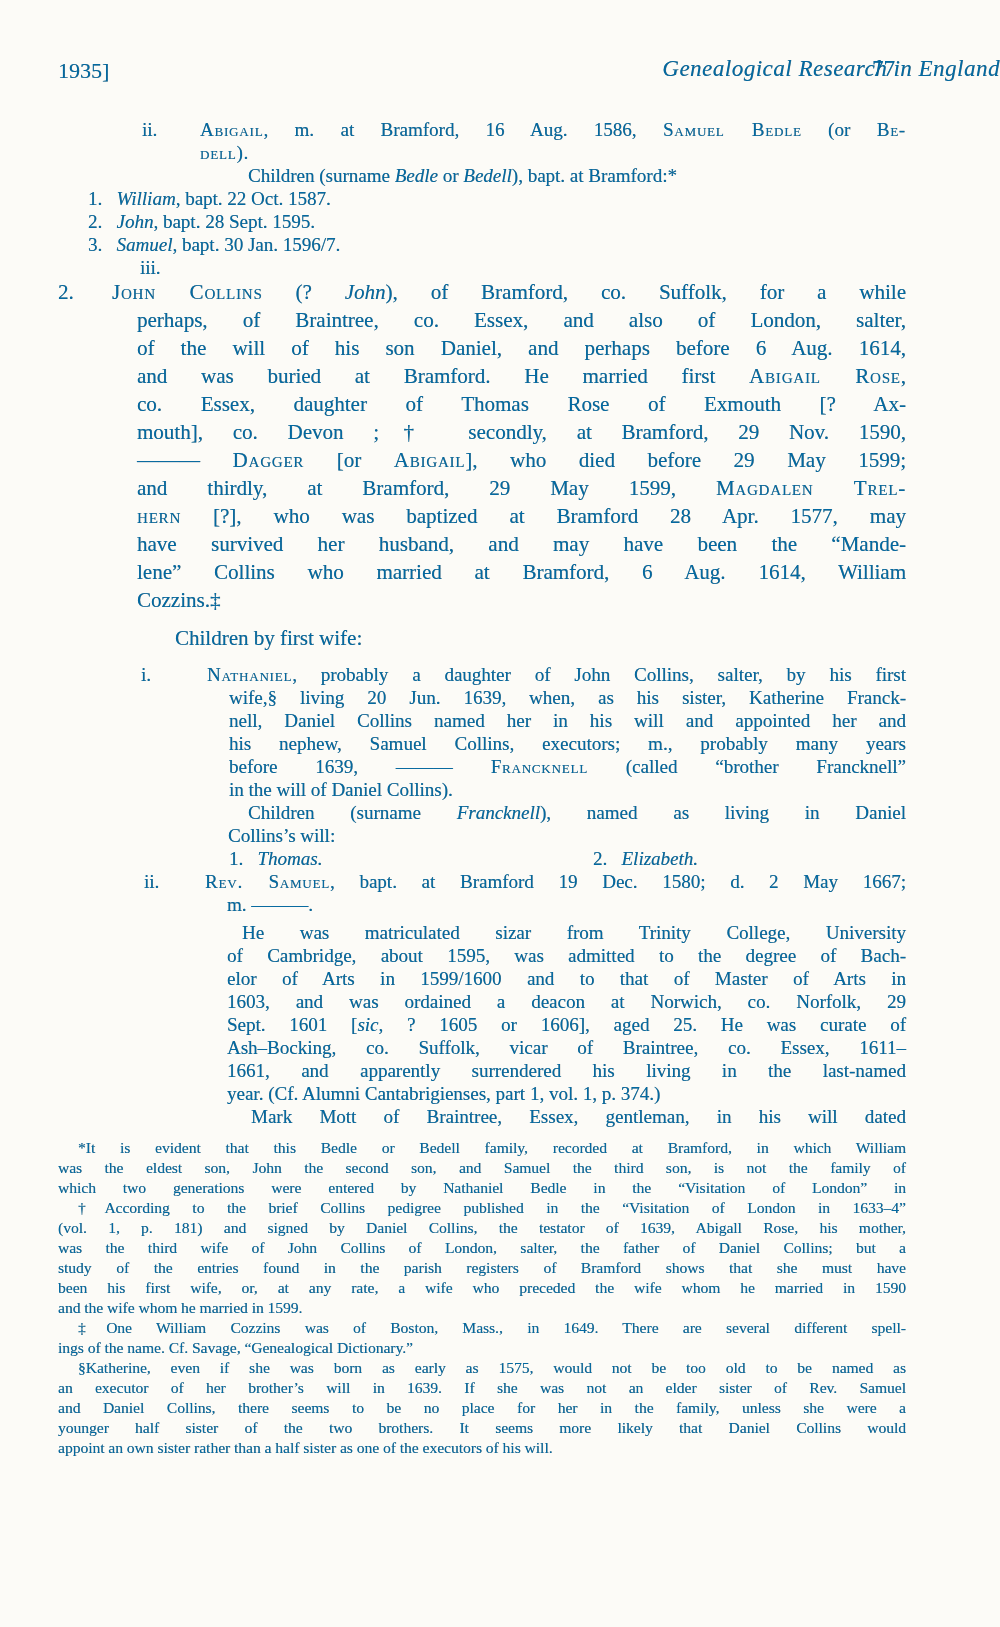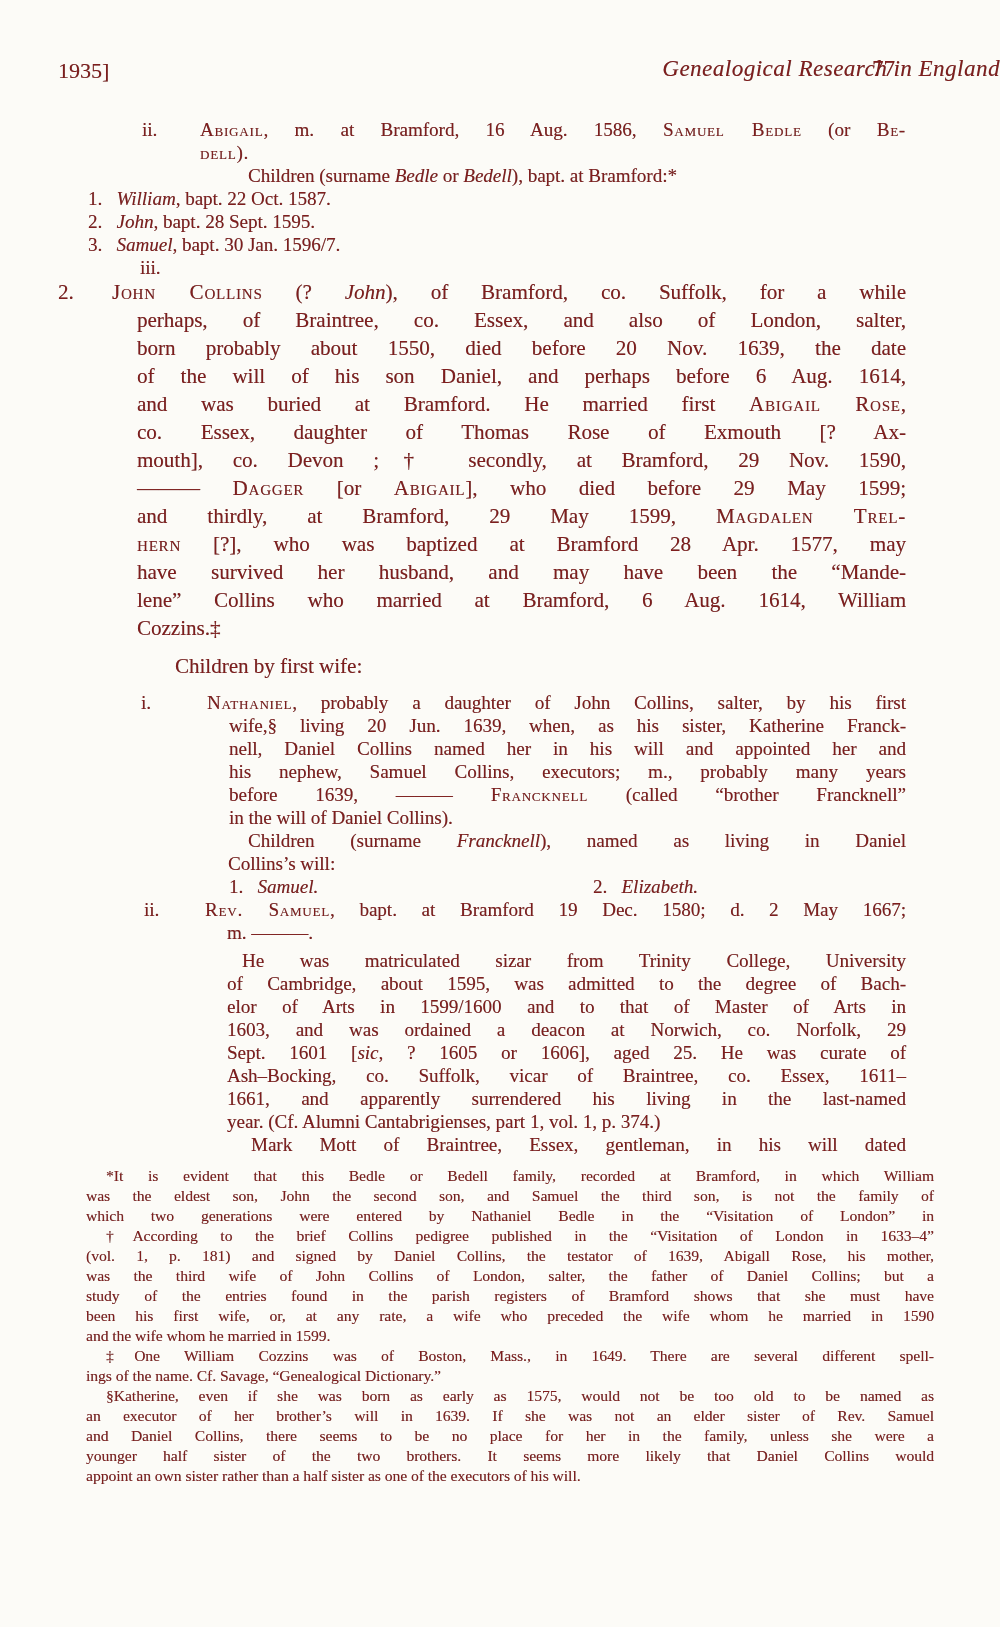--- a/index.html
+++ b/index.html
@@ -1,18 +1,18 @@
 <!DOCTYPE html>
 <html><head>
 <meta charset="utf-8">
 <style>
   html,body { margin:0; padding:0; background:#fcfbf7; }
   .page {
     position:relative; width:1000px; height:1627px;
-    background:#fcfbf7; color:#7f1d1d; overflow:hidden;
+    background:#fcfbf7; color:#0369a1; overflow:hidden;
     font-family:"Liberation Serif","DejaVu Serif",serif;
     text-shadow:0.25px 0.25px 0 rgba(23,19,14,0.45);
   }
   
   .page-header { position:relative; height:88px; }
   .hdr-year  { position:absolute; left:58px;  top:58px; font-size:22px; }
   .hdr-title { position:absolute; left:0; right:0; top:56px; text-align:right;
                font-style:italic; font-size:23px; letter-spacing:0.5px; }
   .hdr-page  { position:absolute; right:105px; top:56px; font-size:23px; }
   
@@ -61,21 +61,21 @@
   .sec-samuel .txt { margin-left:227px; width:679px; }
   .sec-samuel .line:first-child { text-indent:-22px; }
 
   .sec-trinity { margin-top:5px; }
   .sec-trinity .txt { margin-left:227px; width:679px; }
   .sec-trinity .line:first-child { text-indent:15px; }
 
   .sec-mark .txt { margin-left:227px; width:679px; }
   .sec-mark .line:first-child { text-indent:24px; }
 
-  .footnotes { margin-top:10px;padding-left:28px; }
+  .footnotes { margin-top:10px; }
   .footnote { margin-left:58px; width:848px; }
   .footnote .line:first-child { text-indent:20px; }
 </style>
 </head>
 <body>
 
 <div class="page">
 
   <header class="page-header">
     <span class="hdr-year">1935]</span>
@@ -109,21 +109,20 @@
 
     <section class="sec-eliz sub justify-all">
       <span class="lbl">iii.</span>
     </section>
 
     <section class="sec-john mainsz">
       <span class="lbl">2.</span>
       <div class="txt">
           <div class="line"><span class="sc">John Collins</span><span> (? </span><span class="it">John</span><span>), of Bramford, co. Suffolk, for a while</span></div>
           <div class="line"><span>perhaps, of Braintree, co. Essex, and also of London, salter,</span></div>
-          <div class="line"><span>born probably about 1550, died before 20 Nov. 1639, the date</span></div>
           <div class="line"><span>of the will of his son Daniel, and perhaps before 6 Aug. 1614,</span></div>
           <div class="line"><span>and was buried at Bramford. He married first </span><span class="sc">Abigail Rose</span><span>,</span></div>
           <div class="line"><span>co. Essex, daughter of Thomas Rose of Exmouth [? Ax-</span></div>
           <div class="line"><span>mouth], co. Devon ;† secondly, at Bramford, 29 Nov. 1590,</span></div>
           <div class="line"><span>——— </span><span class="sc">Dagger</span><span> [or </span><span class="sc">Abigail</span><span>], who died before 29 May 1599;</span></div>
           <div class="line"><span>and thirdly, at Bramford, 29 May 1599, </span><span class="sc">Magdalen Trel-</span></div>
           <div class="line"><span class="sc">hern</span><span> [?], who was baptized at Bramford 28 Apr. 1577, may</span></div>
           <div class="line"><span>have survived her husband, and may have been the “Mande-</span></div>
           <div class="line"><span>lene” Collins who married at Bramford, 6 Aug. 1614, William</span></div>
           <div class="line last"><span>Cozzins.‡</span></div>
@@ -149,21 +148,21 @@
     </section>
 
     <section class="sec-fr-head sub">
       <div class="txt">
           <div class="line"><span>Children (surname </span><span class="it">Francknell</span><span>), named as living in Daniel</span></div>
           <div class="line last"><span>Collins’s will:</span></div>
         </div>
     </section>
 
     <section class="sec-twocol sub no-justify">
-      <span class="col1"><span>1.  </span><span class="it">Samuel.</span></span>
+      <span class="col1"><span>1.  </span><span class="it">Thomas.</span></span>
       <span class="col2"><span>2.  </span><span class="it">Elizabeth.</span></span>
     </section>
 
     <section class="sec-samuel sub">
       <span class="lbl">ii.</span>
       <div class="txt">
           <div class="line"><span class="sc">Rev. Samuel</span><span>, bapt. at Bramford 19 Dec. 1580; d. 2 May 1667;</span></div>
           <div class="line last"><span>m. ———.</span></div>
         </div>
     </section>

